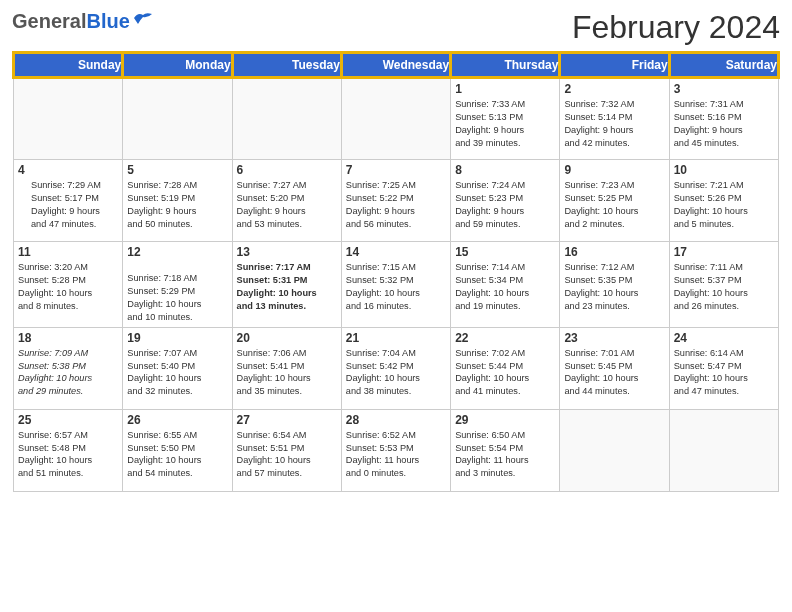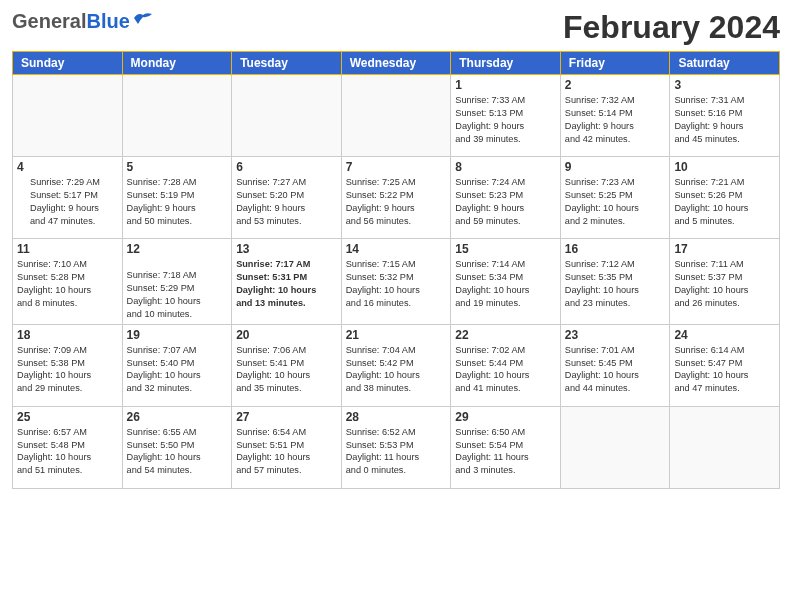--- a/index.html
+++ b/index.html
@@ -29,42 +29,42 @@
     }
     .logo-row {
       display: flex;
       align-items: center;
     }
     .title-section {
       text-align: right;
     }
     .month-title {
       font-size: 32px;
-      font-weight: bold;
+      font-weight: normal;
       color: #333;
       line-height: 1.1;
     }
     .location {
       font-size: 14px;
       color: #333;
       font-weight: normal;
     }
     .calendar {
       width: 100%;
       border-collapse: collapse;
       table-layout: fixed;
     }
     .calendar th {
       background: #3366cc;
       color: #fff;
       font-size: 12px;
       font-weight: bold;
-      padding: 4px 8px;
-      text-align: left;
-      border: 1px solid #eab308;
+      padding: 4px 0;
+      text-align: right;
+      border: 3px solid #eab308;
     }
     .calendar td {
       border: 1px solid #ccc;
       vertical-align: top;
       padding: 3px 4px;
       font-size: 9.5px;
       color: #333;
       height: 82px;
     }
     .calendar td.empty {
@@ -190,21 +190,21 @@
             <span class="day-num">10</span>
             <div class="day-info" style="white-space: pre-line;">Sunrise: 7:21 AM
 Sunset: 5:26 PM
 Daylight: 10 hours
 and 5 minutes.</div>
           </td>
         </tr>
         <tr>
           <td>
             <span class="day-num">11</span>
-            <div class="day-info" style="white-space: pre-line;">Sunrise: 7:10 AM
+            <div class="day-info" style="white-space: pre-line;">Sunrise: 3:20 AM
 Sunset: 5:28 PM
 Daylight: 10 hours
 and 8 minutes.</div>
           </td>
           <td>
             <span class="day-num">12</span>
             <div class="day-info" style="white-space: pre-line; margin-top: 13px;">Sunrise: 7:18 AM
 Sunset: 5:29 PM
 Daylight: 10 hours
 and 10 minutes.</div>
@@ -241,21 +241,21 @@
             <span class="day-num">17</span>
             <div class="day-info" style="white-space: pre-line;">Sunrise: 7:11 AM
 Sunset: 5:37 PM
 Daylight: 10 hours
 and 26 minutes.</div>
           </td>
         </tr>
         <tr>
           <td>
             <span class="day-num">18</span>
-            <div class="day-info" style="white-space: pre-line;">Sunrise: 7:09 AM
+            <div class="day-info" style="white-space: pre-line; font-style: italic;">Sunrise: 7:09 AM
 Sunset: 5:38 PM
 Daylight: 10 hours
 and 29 minutes.</div>
           </td>
           <td>
             <span class="day-num">19</span>
             <div class="day-info" style="white-space: pre-line;">Sunrise: 7:07 AM
 Sunset: 5:40 PM
 Daylight: 10 hours
 and 32 minutes.</div>

